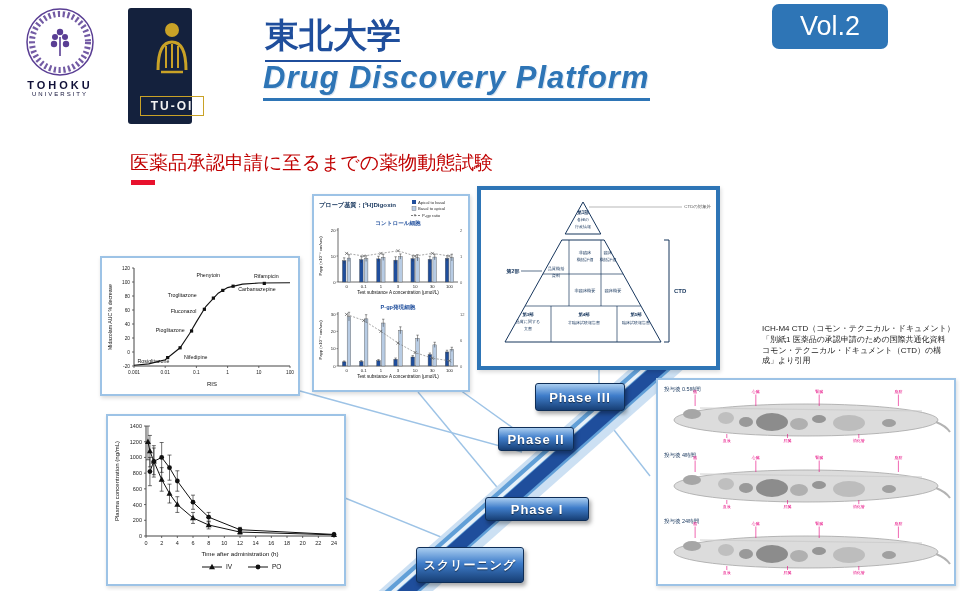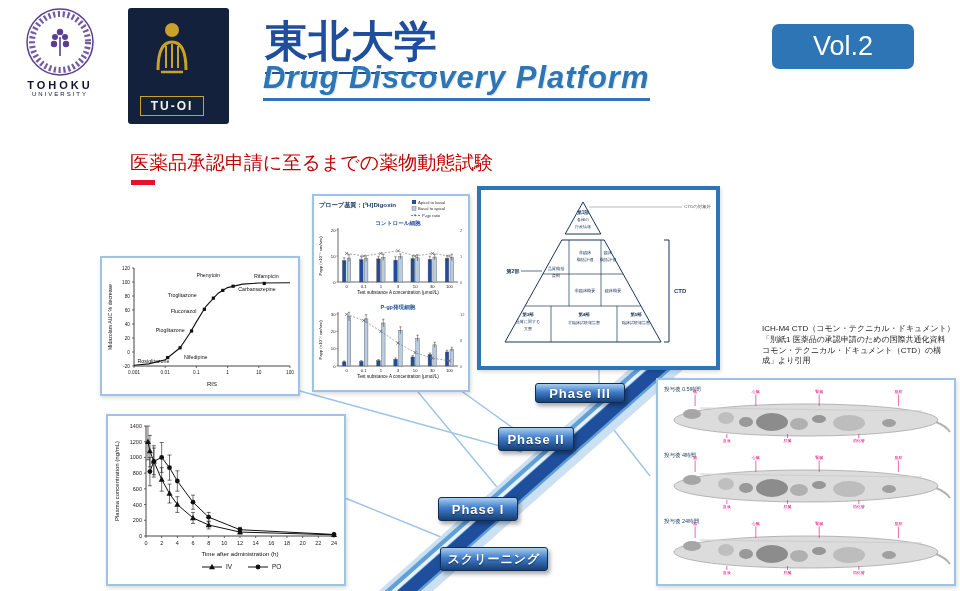--- a/index.html
+++ b/index.html
@@ -9,39 +9,39 @@
   #svg-overlay{position:absolute;left:0;top:0;z-index:0}
   svg{font-family:"Liberation Sans","DejaVu Sans",sans-serif;display:block}
   .panel{position:absolute;background:#fff;border:2px solid #9dc3e6;z-index:2;
          box-shadow:1px 2px 4px rgba(0,0,0,.15);padding:2px}
   #panel-ctd{border:4px solid #2e75b6}
   .phase{position:absolute;z-index:5;display:flex;align-items:center;justify-content:center;
          color:#fff;font-weight:bold;border:1px solid #0f2e57;border-radius:3px;
          background:linear-gradient(180deg,#a9cdf0 0%,#3f7dca 45%,#173f75 100%);
          box-shadow:2px 3px 4px rgba(0,0,0,.35);text-shadow:0 1px 1px rgba(0,0,0,.55);
          letter-spacing:1px;font-size:13px}
-  #phase-screening{left:440px;top:547px;width:108px;height:24px;font-size:12px}
-  #phase-1{left:438px;top:497px;width:80px;height:24px}
+  #phase-screening{left:416px;top:547px;width:108px;height:36px;font-size:12px}
+  #phase-1{left:485px;top:497px;width:104px;height:24px}
   #phase-2{left:498px;top:427px;width:76px;height:24px}
-  #phase-3{left:535px;top:383px;width:90px;height:20px}
+  #phase-3{left:535px;top:383px;width:90px;height:28px}
   
   #tohoku-logo{position:absolute;left:12px;top:6px;width:96px;text-align:center;z-index:3}
   #tohoku-line1{font-size:11px;font-weight:bold;letter-spacing:3px;color:#101038;margin-top:1px}
   #tohoku-line2{font-size:6px;letter-spacing:2px;color:#101038}
-  #tuoi-logo{position:absolute;left:128px;top:8px;width:101px;height:116px;background:#14213d;
+  #tuoi-logo{position:absolute;left:128px;top:8px;width:64px;height:116px;background:#14213d;
              border-radius:3px;z-index:3}
   #tuoi-label{position:absolute;left:12px;bottom:8px;width:64px;height:20px;border:1px solid #c9a227;
               color:#f3f3f3;font-weight:bold;font-size:12px;letter-spacing:2px;display:flex;
               align-items:center;justify-content:center}
-  #title-jp{position:absolute;left:265px;top:13px;font-size:43px;font-weight:bold;color:#1f4e9c;
+  #title-jp{position:absolute;left:265px;top:13px;font-size:34px;font-weight:bold;color:#1f4e9c;
             border-bottom:2px solid #1f4e9c;padding-bottom:1px;z-index:3}
   #title-en{position:absolute;left:263px;top:60px;font-size:31px;font-weight:bold;font-style:italic;
             color:#2e75b6;border-bottom:3px solid #2e75b6;padding-bottom:2px;
             text-shadow:1px 1px 0 #dce6f1;z-index:3;letter-spacing:1px}
-  #vol-badge{position:absolute;left:772px;top:24px;width:142px;height:45px;background:#2e75b6;
+  #vol-badge{position:absolute;left:772px;top:4px;width:116px;height:45px;background:#2e75b6;
              border-radius:7px;color:#fff;font-size:27px;display:flex;align-items:center;
              justify-content:center;z-index:3}
   #subtitle{position:absolute;left:130px;top:150px;font-size:19px;font-weight:normal;color:#c00000;z-index:3}
   #subtitle-mark{position:absolute;left:131px;top:180px;width:24px;height:5px;background:#e8112d;z-index:3}
   #panel-inhibition{left:100px;top:256px;width:200px;height:140px}
   #panel-transporter{left:312px;top:194px;width:158px;height:198px}
   #panel-ctd{left:477px;top:186px;width:243px;height:184px}
   #citation{position:absolute;left:762px;top:324px;width:194px;font-size:8px;line-height:1.35;
             color:#1a1a1a;z-index:2}
   #panel-wba{left:656px;top:378px;width:300px;height:208px}

